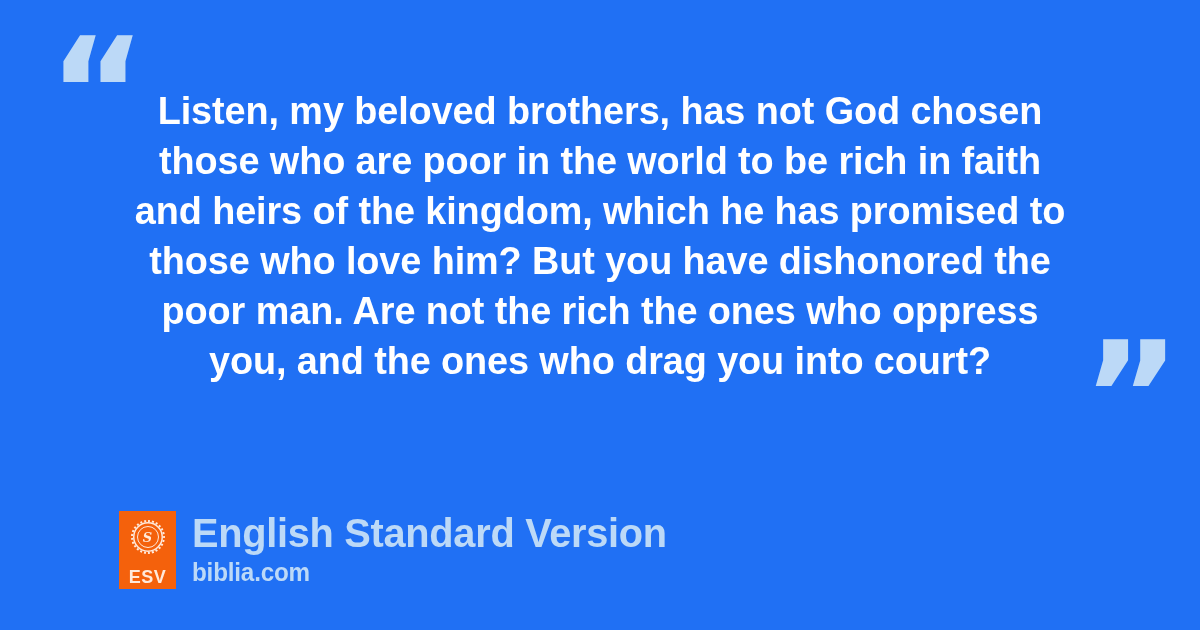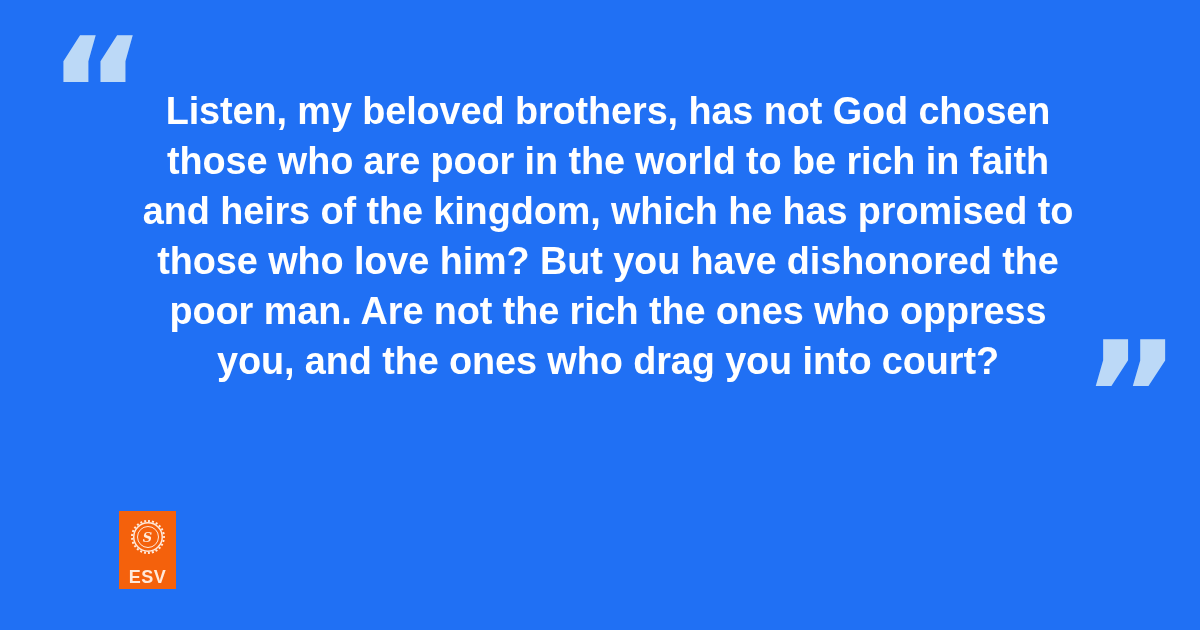--- a/index.html
+++ b/index.html
@@ -37,21 +37,21 @@
     top: 18px;
   }
   #quote-close {
     left: 1082px;
     top: 322px;
   }
 
   
   #quote-block {
     position: absolute;
-    left: 108px;
+    left: 100px;
     top: 86px;
     width: 1000px;
     text-align: center;
   }
   .quote-line {
     color: #ffffff;
     font-family: "Liberation Sans", sans-serif;
     font-weight: 700;
     font-size: 39px;
     line-height: 50px;
@@ -171,16 +171,20 @@
 
     <div id="esv-logo">
       <div id="esv-seal">
         <div id="esv-seal-inner">
           <span id="esv-seal-glyph">Ѕ</span>
         </div>
       </div>
       <div id="esv-logo-label">ESV</div>
     </div>
 
+    <div id="attribution-text">
+      <div id="version-name">English Standard Version</div>
+      <div id="site-name">biblia.com</div>
+    </div>
 
   </div>
 
 </div>
 
 </body></html>

